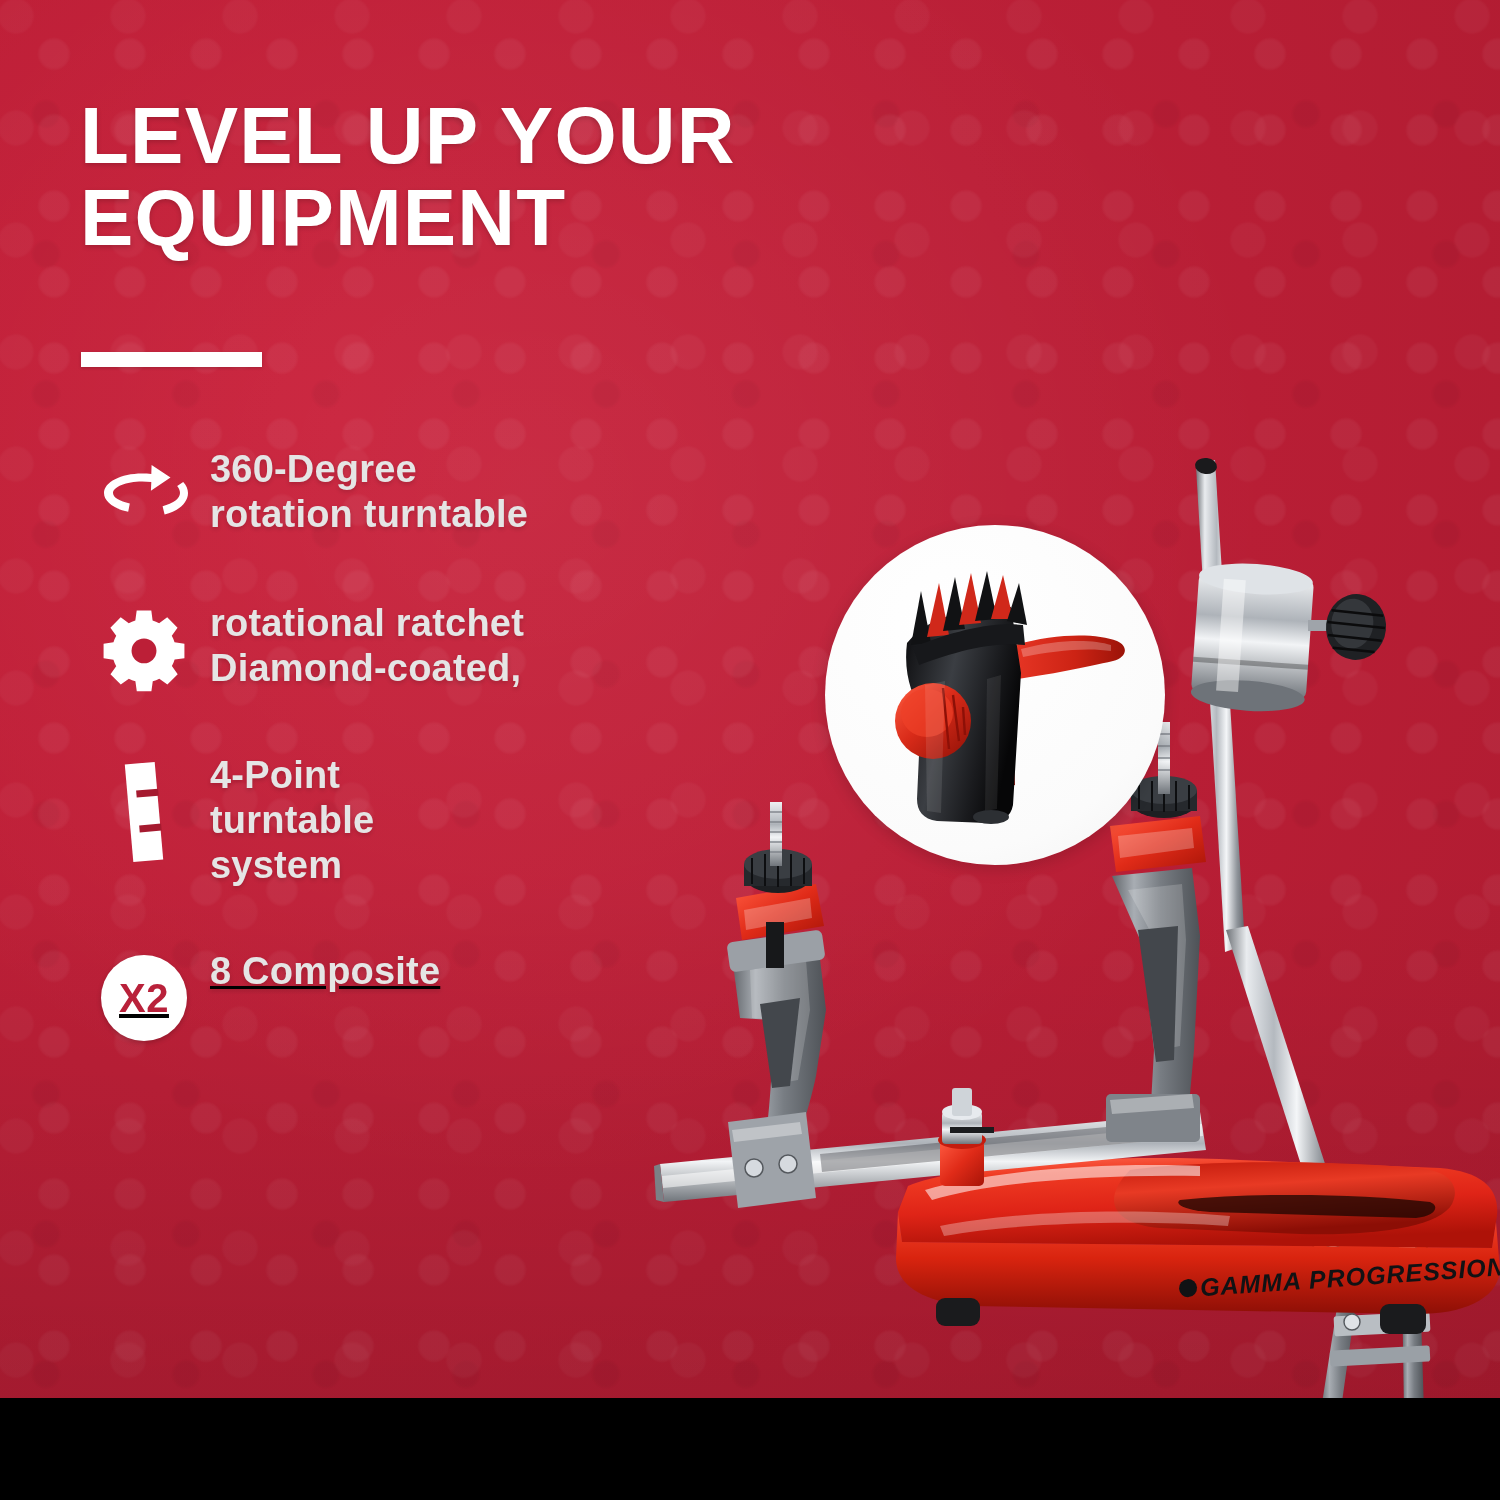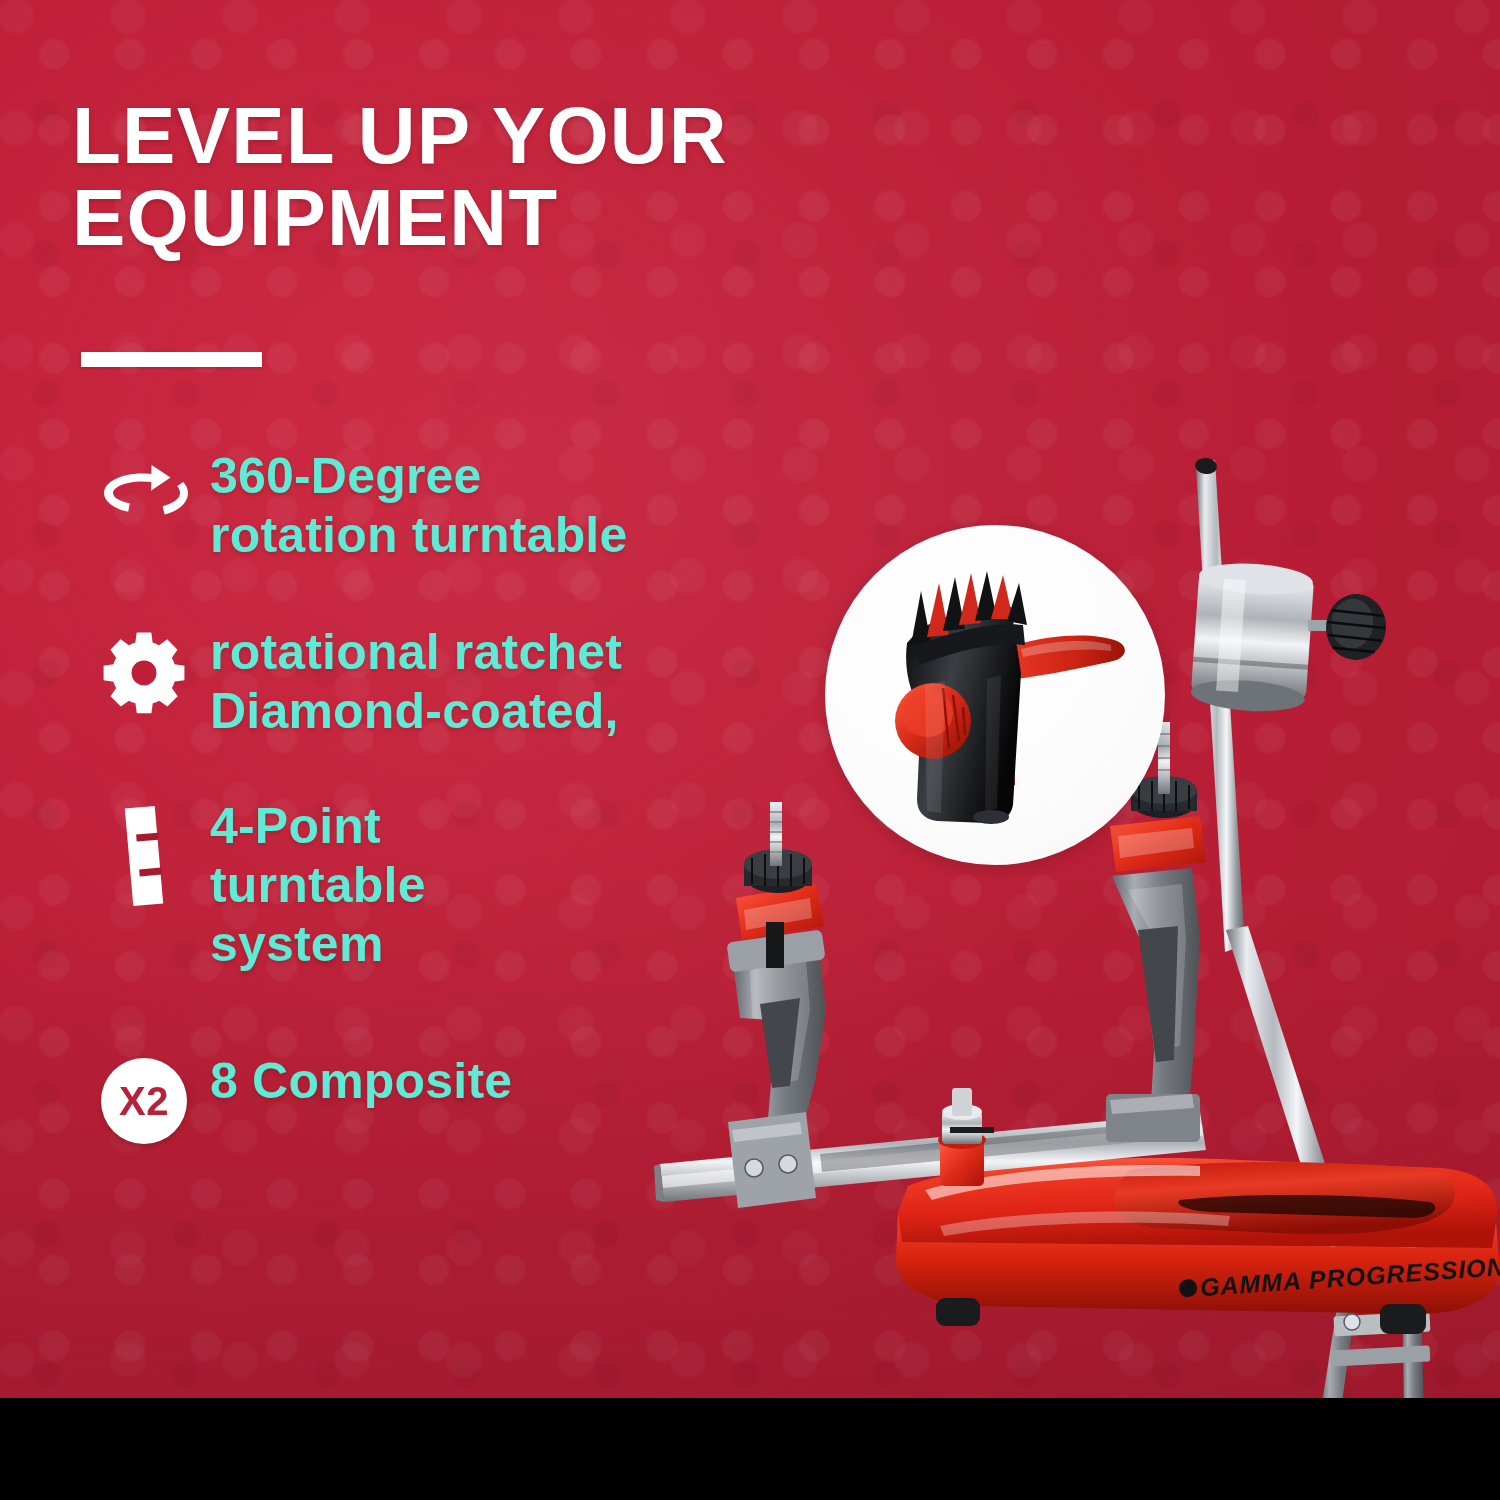--- a/index.html
+++ b/index.html
@@ -27,21 +27,21 @@
   }
   #panel .vig{
     position:absolute;inset:0;
     background:radial-gradient(ellipse at 35% 35%, rgba(255,255,255,.055) 0%, rgba(255,255,255,0) 55%),
                linear-gradient(180deg, rgba(0,0,0,0) 62%, rgba(0,0,0,.10) 100%);
   }
   #bottombar{position:absolute;left:0;top:1398px;width:1500px;height:102px;background:#000;}
 
   
   #headline{
-    position:absolute;left:72px;top:95px;width:760px;
+    position:absolute;left:80px;top:95px;width:760px;
     color:#fff;font-weight:700;font-size:80px;line-height:1.03;
     letter-spacing:1.2px;text-transform:uppercase;
     font-family:"Liberation Sans","DejaVu Sans",sans-serif;
     font-stretch:condensed;
     text-shadow:0 2px 5px rgba(0,0,0,.18);
   }
   #headline .l2{display:block;}
 
   #rule{
     position:absolute;left:81px;top:352px;width:181px;height:15px;background:#fff;
@@ -49,28 +49,28 @@
   }
 
   #features{position:absolute;left:78px;top:447px;width:790px;}
   .feature{position:relative;display:flex;align-items:flex-start;min-height:96px;}
   .feature + .feature{margin-top:0;}
   .f-icon{
     flex:0 0 132px;width:132px;display:flex;justify-content:center;align-items:flex-start;
     padding-top:6px;
   }
   .f-text{
-    color:#5eead4;font-size:50px;line-height:1.18;font-weight:700;letter-spacing:.2px;
+    color:#e5e5e5;font-size:38px;line-height:1.18;font-weight:700;letter-spacing:.2px;
     padding-top:0px;max-width:640px;
     text-shadow:0 2px 4px rgba(0,0,0,.16);
   }
   #f0{top:0px;}
   #f1{margin-top:58px;}
   #f2{margin-top:56px;}
-  #f3{margin-top:78px;}
+  #f3{margin-top:62px;text-decoration:underline;}
 
   
   .badge-x2{
     width:86px;height:86px;border-radius:50%;background:#fff;
     display:flex;align-items:center;justify-content:center;
     color:#b9213a;font-weight:700;font-size:40px;letter-spacing:.5px;
     box-shadow:0 2px 5px rgba(0,0,0,.2);
   }
 
   

